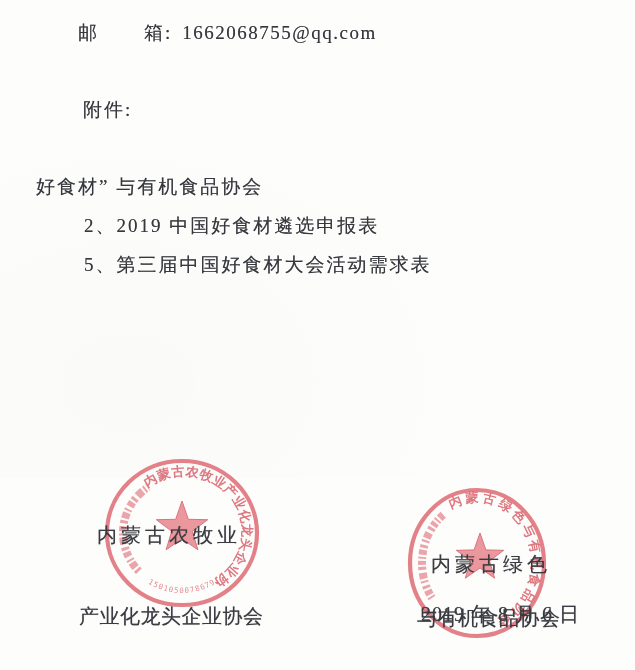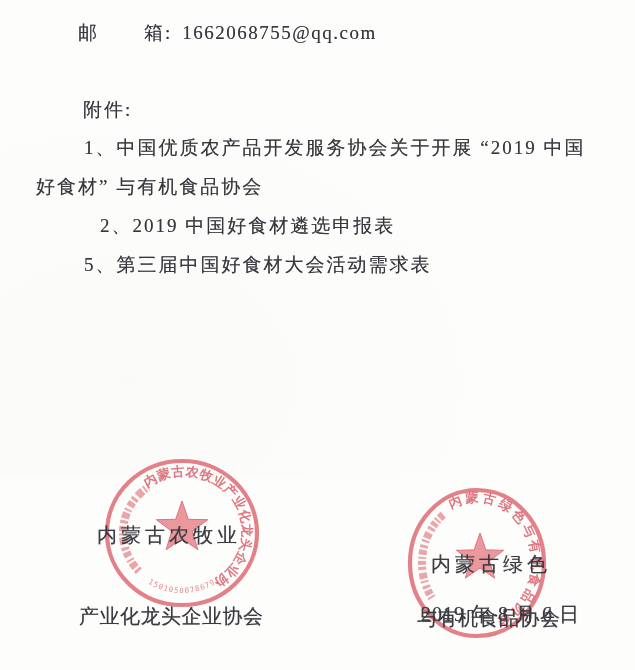--- a/index.html
+++ b/index.html
@@ -55,23 +55,22 @@
 </head>
 <body>
 
 <div class="page">
 
   <div class="doc-text" style="left:78px; top:20px;">
     <span>邮</span><span class="gap-label">箱</span><span>:</span><span class="gap-small email-num">1662068755@qq.com</span>
   </div>
 
   <div class="doc-text" style="left:83px; top:97px;">附件:</div>
-  <div class="doc-text" style="left:84px; top:135px;">1、中国优质农产品开发服务协会关于开展 “2019 中国</div>
   <div class="doc-text" style="left:36px; top:174px;">好食材” 与有机食品协会</div>
-  <div class="doc-text" style="left:100px; top:213px;">2、2019 中国好食材遴选申报表</div>
+  <div class="doc-text" style="left:84px; top:213px;">2、2019 中国好食材遴选申报表</div>
   <div class="doc-text" style="left:84px; top:252px;">5、第三届中国好食材大会活动需求表</div>
 
   <svg class="seal" style="left:101px; top:456px;" width="162" height="154" viewBox="0 0 162 154">
     <defs>
       <path id="leftArcTop" d="M 44.7 32.9 A 59 56 0 1 1 117.3 121.1" fill="none"></path>
       <path id="leftArcBottom" d="M 30.2 111.4 A 62 60 0 0 0 131.8 111.4" fill="none"></path>
     </defs>
     <ellipse cx="81" cy="77" rx="75" ry="72" fill="none" stroke="#dc5a65" stroke-width="4.2" opacity="0.82"></ellipse>
 
     <path d="M 37.9 115.2 A 59 56 0 0 1 47.1 31.1" fill="none" stroke="#dd6b74" stroke-width="8" stroke-dasharray="3 2 6 2 2 3 5 2 3 3 7 2 2 2 5 3" opacity="0.65"></path>

